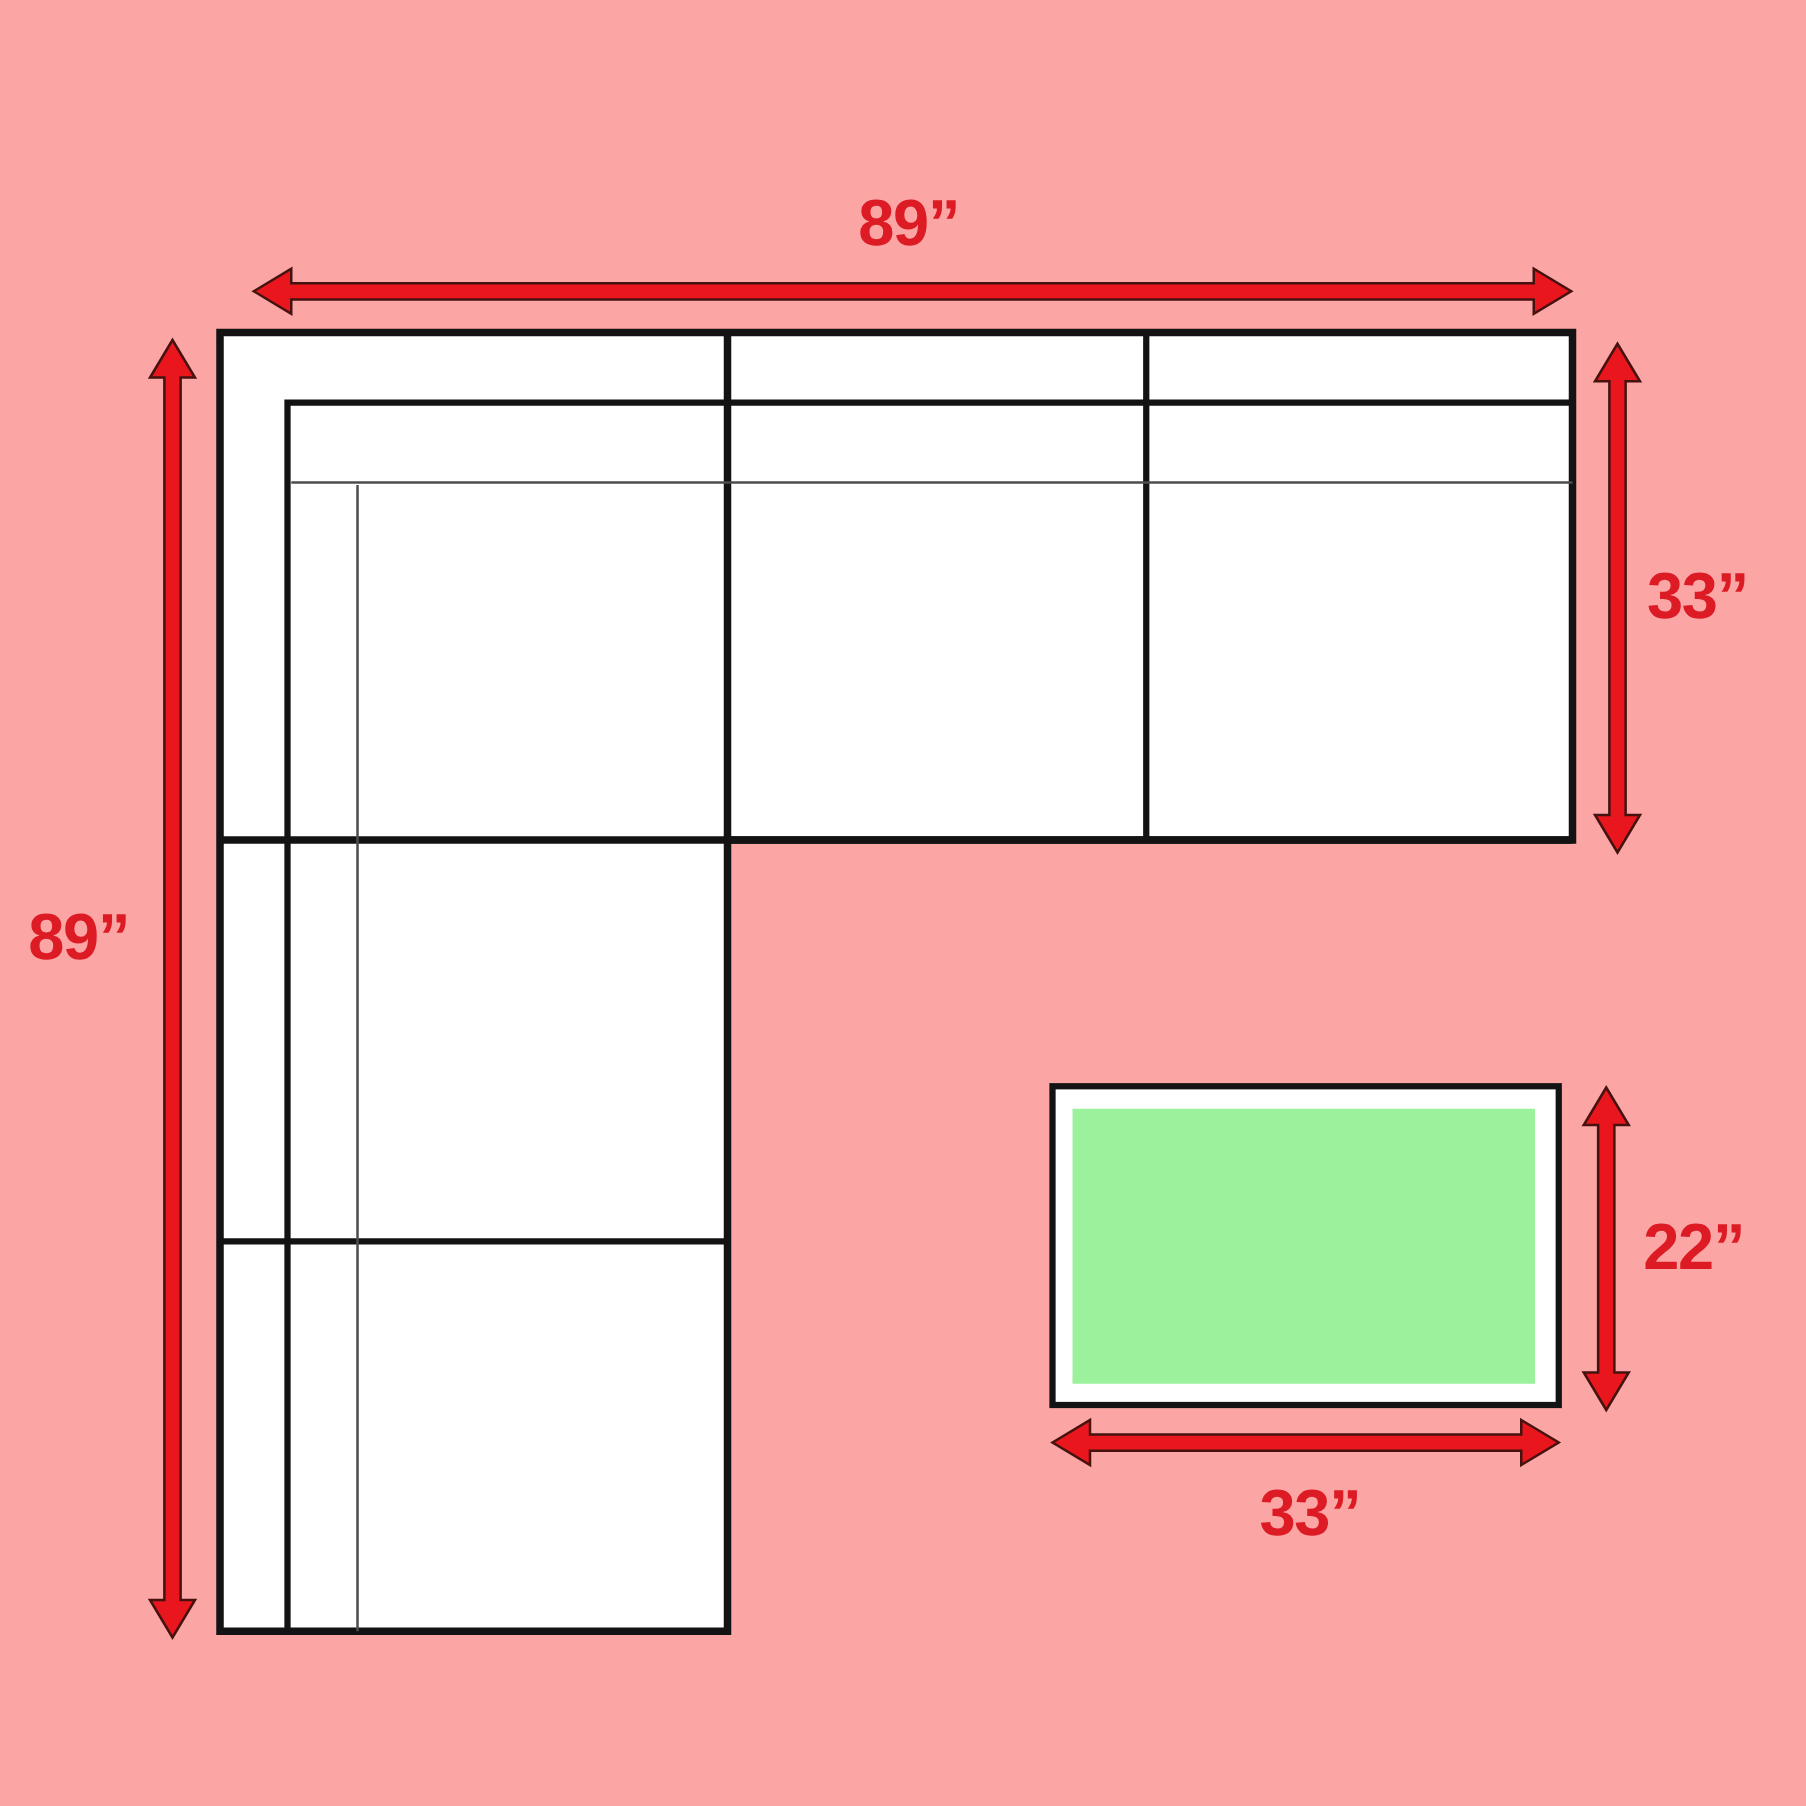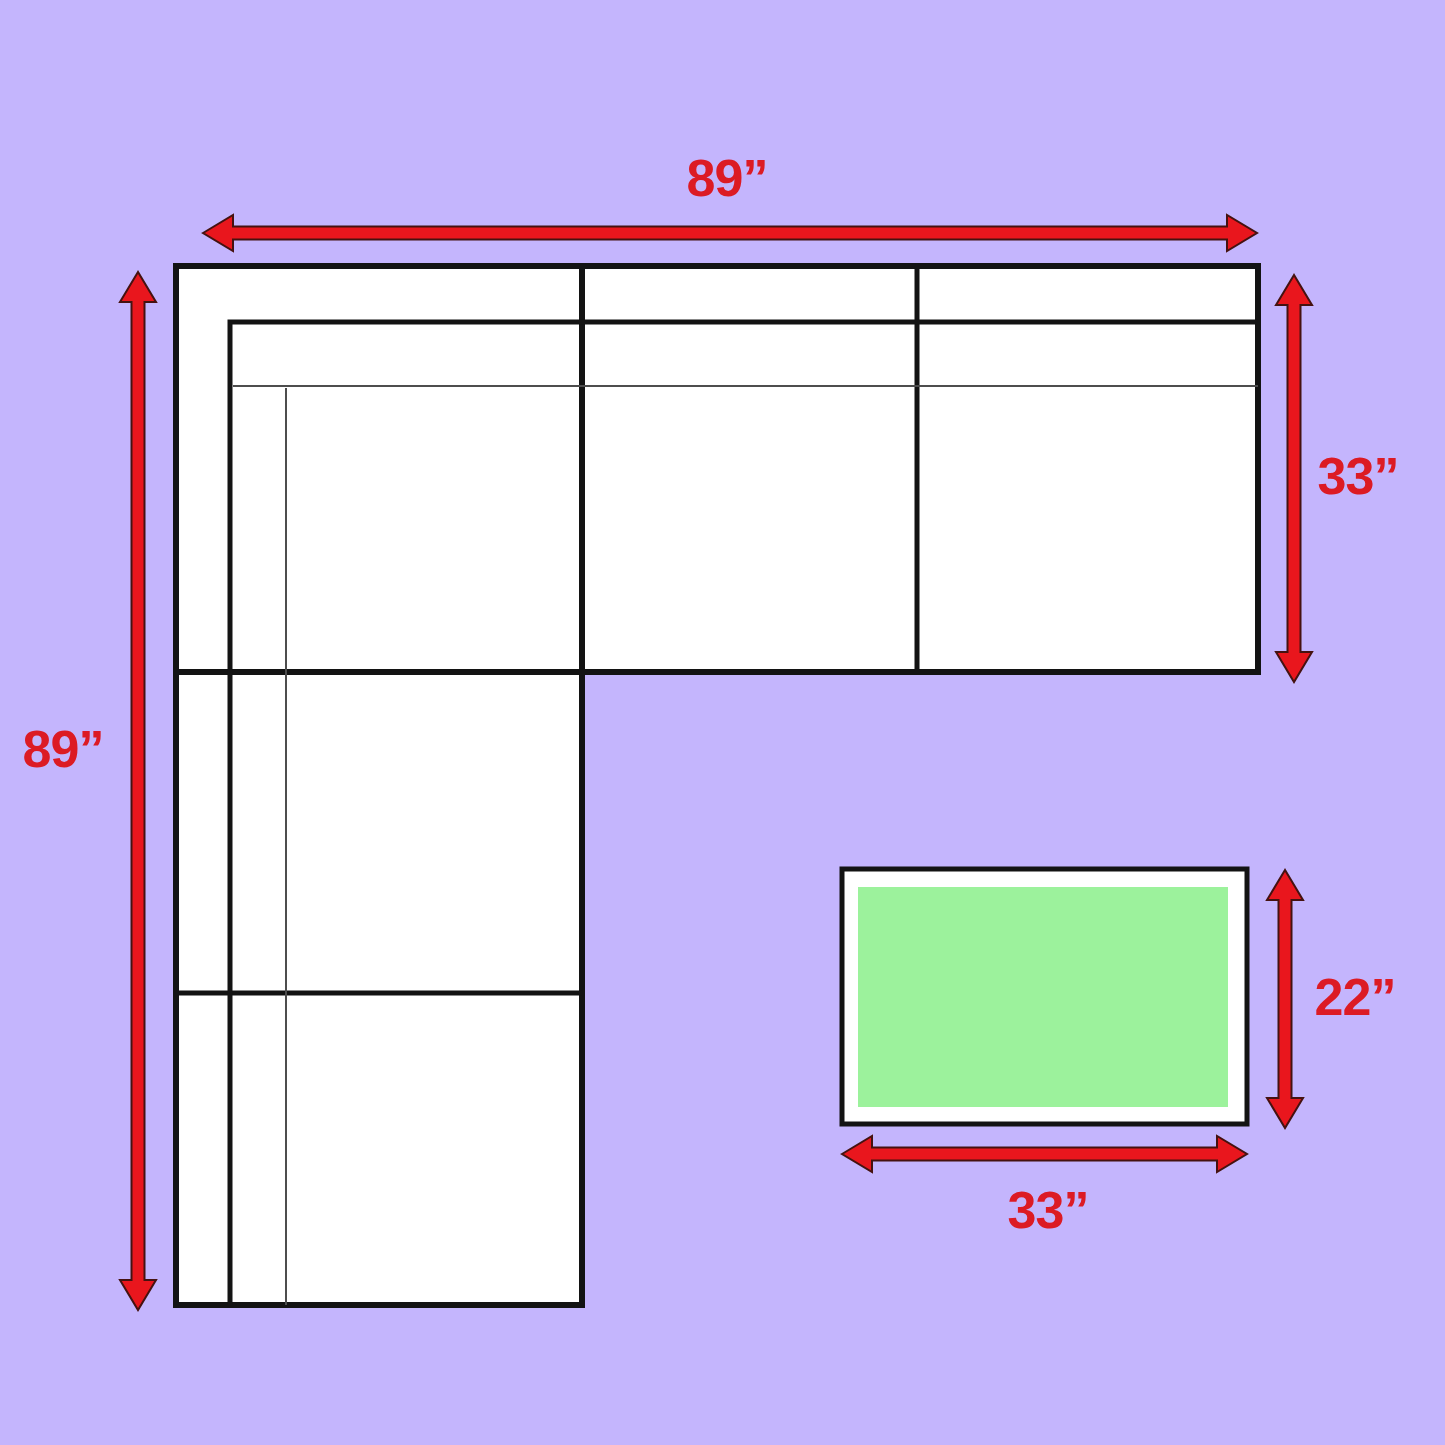--- a/index.html
+++ b/index.html
@@ -5,21 +5,21 @@
   html, body {
     margin: 0;
     padding: 0;
     background: #ffffff;
     font-family: "Liberation Sans", sans-serif;
   }
   .canvas {
     position: relative;
     width: 1445px;
     height: 1445px;
-    background: #c4b5fd;
+    background: #fca5a5;
     overflow: hidden;
   }
   svg { position: absolute; inset: 0; display: block; }
 
   .outline        { fill: #ffffff; stroke: var(--outline-black); stroke-width: 6px; stroke-linejoin: miter; }
   .divider-thick  { fill: none; stroke: var(--outline-black); stroke-width: 6px; }
   .divider-mid    { fill: none; stroke: var(--outline-black); stroke-width: 5px; }
   .back-line      { fill: none; stroke: var(--outline-black); stroke-width: 5px; }
   .thin-line      { fill: none; stroke: var(--thin-line-gray); stroke-width: 2px; }
   .ottoman-frame  { fill: #ffffff; stroke: var(--outline-black); stroke-width: 5px; }

